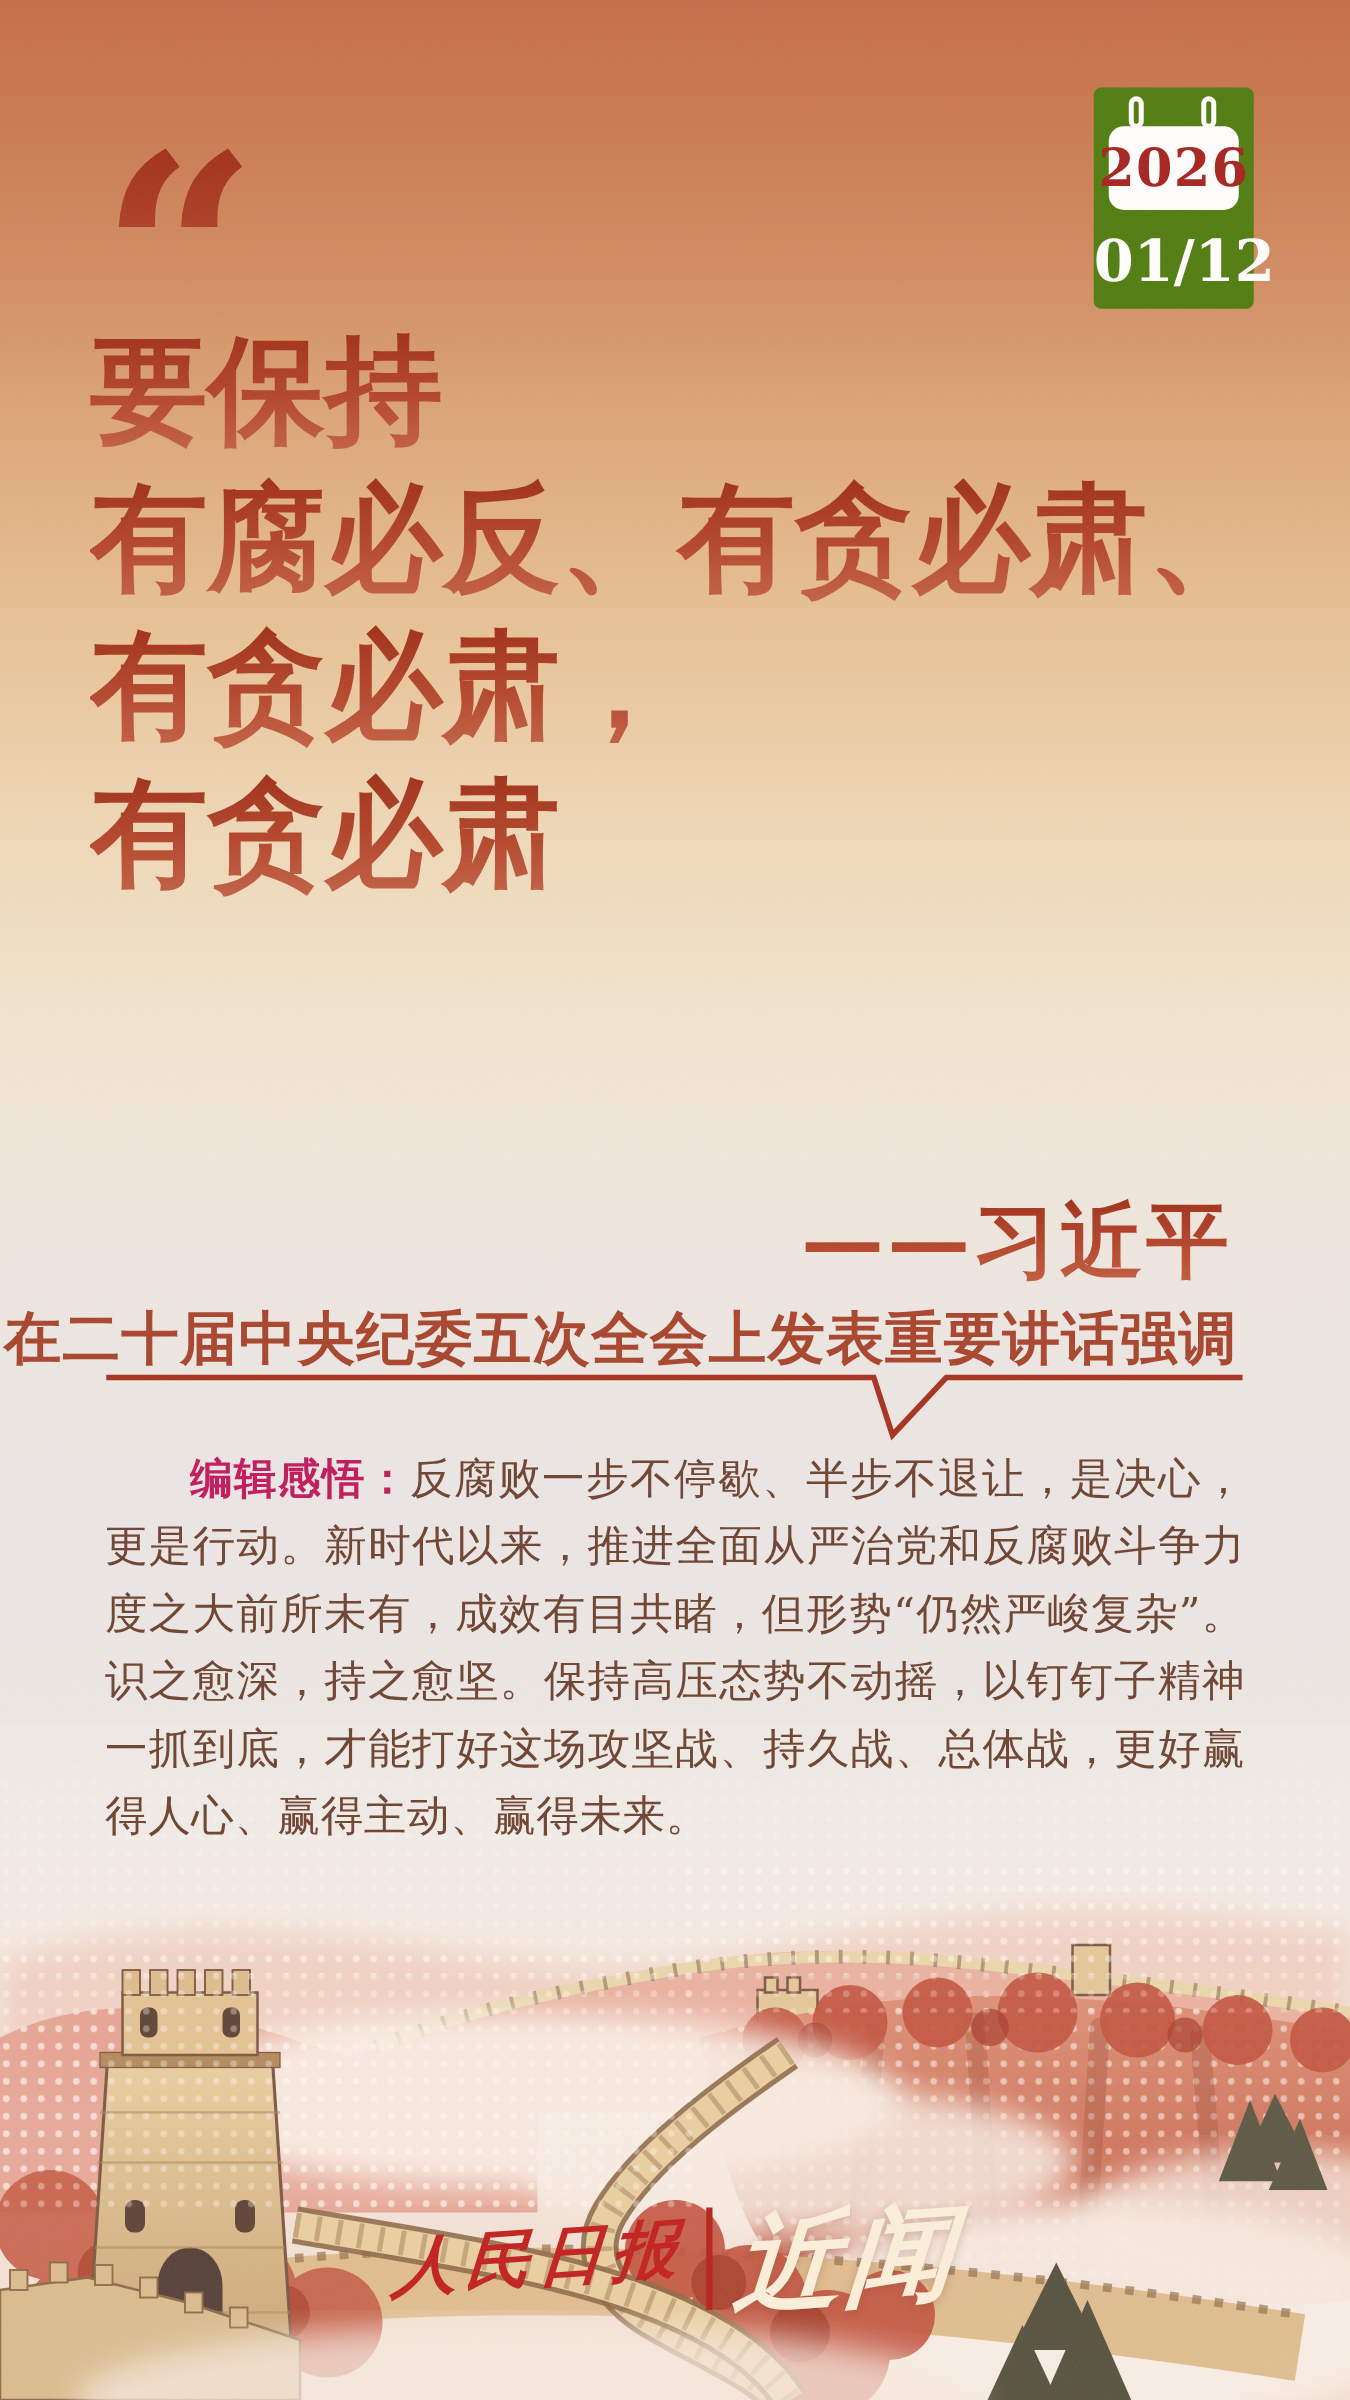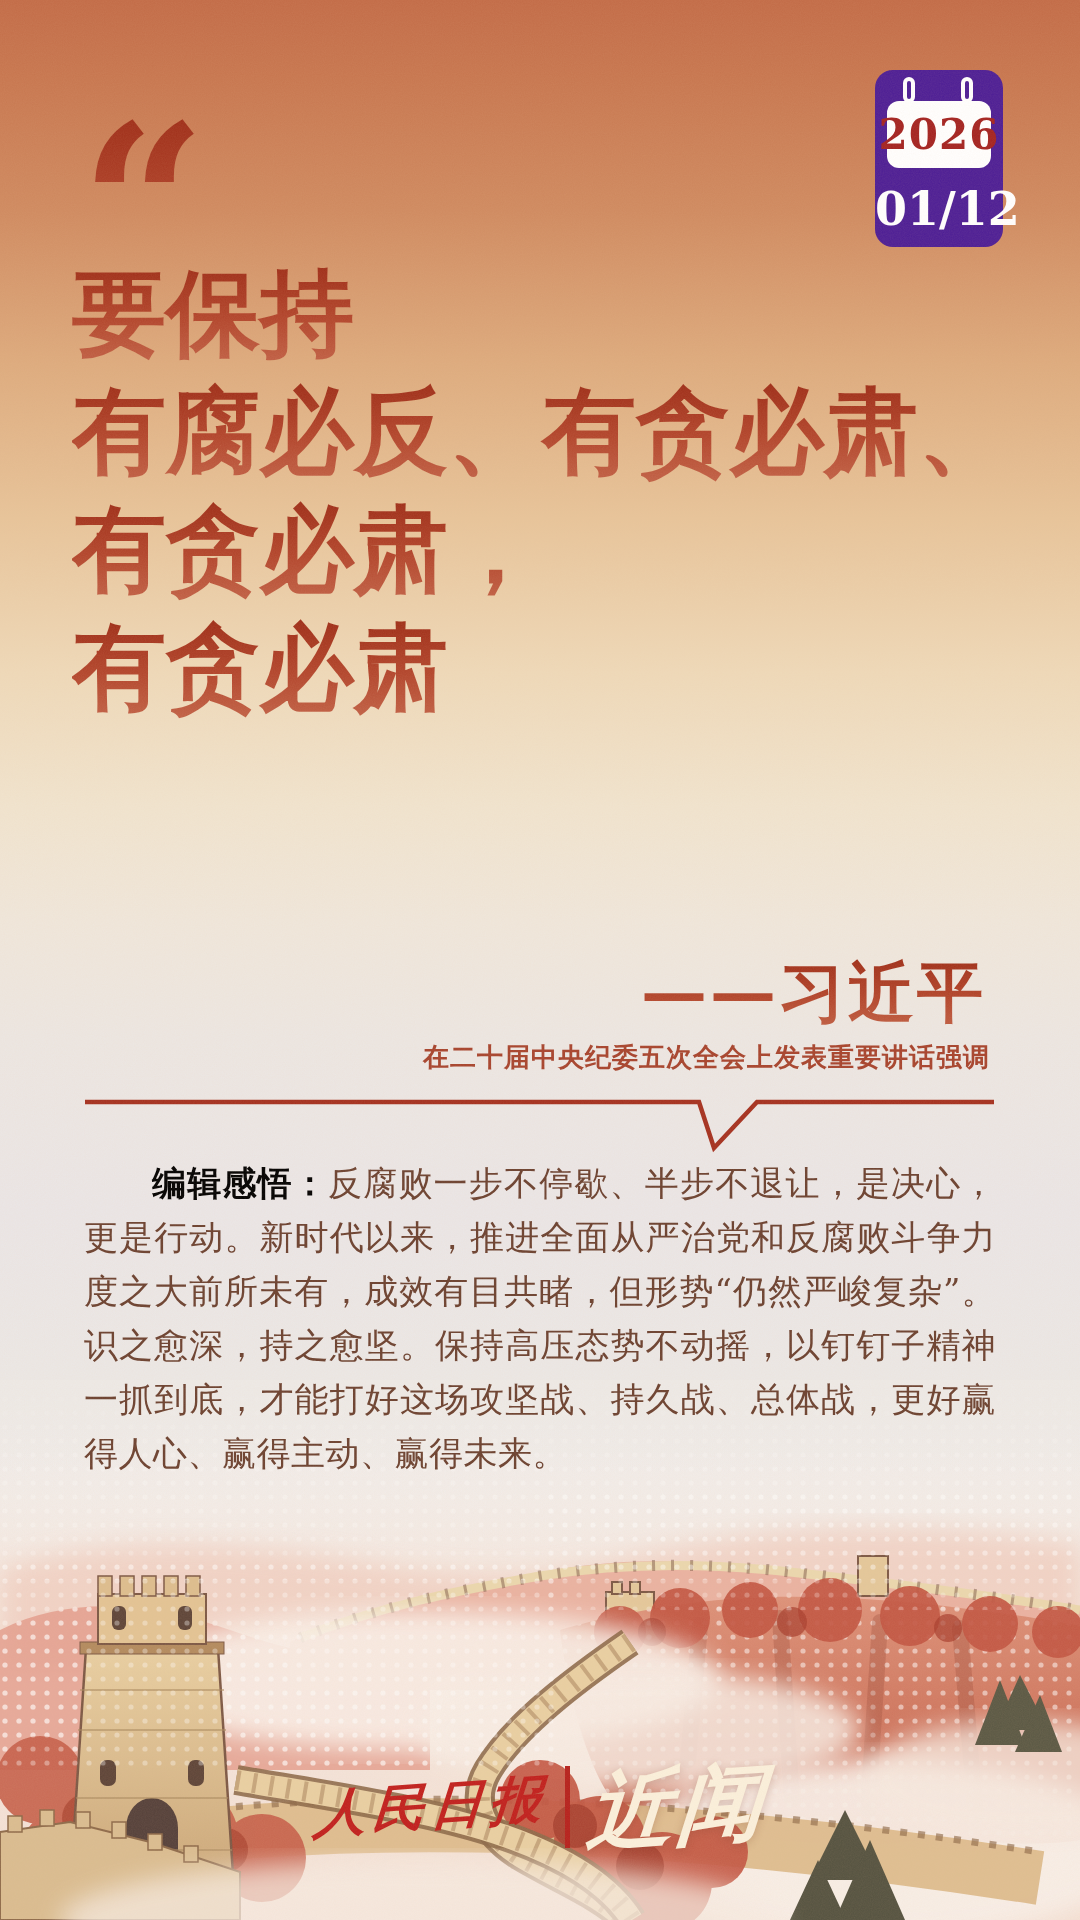--- a/index.html
+++ b/index.html
@@ -17,39 +17,39 @@
       #e7c49a 27%, #eed9b9 35%, #f0e4cf 42%, #efe7dc 48%,
       #ece7e3 54%, #eae6e7 63%, #ebe8e6 72%, #edeae7 100%);
   }
   
   .gtx{
     background:linear-gradient(180deg,#9d2c17 8%,#b2452c 55%,#c3654a 100%);
     -webkit-background-clip:text;background-clip:text;
     color:transparent;-webkit-text-fill-color:transparent;
   }
   
-  .calendar{left:875px;top:70px;width:128px;height:177px;background:#4c1d95;border-radius:18px;}
+  .calendar{left:875px;top:70px;width:128px;height:177px;background:#4d7c0f;border-radius:6px;}
   .ring{position:absolute;top:7px;width:12px;height:26px;border:4px solid #ffffff;border-radius:8px;box-sizing:border-box;background:transparent;}
   .ring.r1{left:28px;} .ring.r2{left:86px;}
   .cal-year{position:absolute;left:12px;top:31px;width:104px;height:67px;background:#ffffff;border-radius:12px;
     display:flex;align-items:center;justify-content:center;}
   .cal-year span{font-size:42px;font-weight:700;color:#a32220;letter-spacing:1px;}
   .cal-date{position:absolute;left:0;top:112px;width:100%;text-align:center;font-size:46px;font-weight:700;color:#ffffff;}
   
   .open-quote{left:80px;top:95px;font-size:220px;line-height:1;font-weight:700;}
   .quote{left:72px;top:212px;width:980px;margin-top:42px;}
   .ql{font-size:94px;line-height:118px;font-weight:700;white-space:nowrap;letter-spacing:0;}
   .close-quote{font-size:200px;line-height:0;vertical-align:top;position:relative;top:24px;margin-left:26px;font-weight:700;}
   .author{right:94px;top:948px;font-size:66px;font-weight:700;letter-spacing:3px;}
-  .occasion{right:90px;top:1040px;font-size:26px;font-weight:700;color:#a6432d;letter-spacing:1px;}
+  .occasion{right:90px;top:1040px;font-size:46px;font-weight:700;color:#a6432d;letter-spacing:1px;}
   .divider{left:0;top:1086px;}
   
   .note{left:84px;top:1156px;width:912px;margin:0;font-size:34px;line-height:54px;
     text-align:justify;text-indent:68px;color:#6b4130;letter-spacing:0.5px;}
-  .note b{font-weight:700;color:#000000;}
+  .note b{font-weight:700;color:#be185d;}
   
   .landscape{left:0;top:1380px;width:1080px;height:540px;}
   
   .logo{left:0;top:1742px;width:1080px;height:130px;display:flex;align-items:center;justify-content:center;gap:18px;}
   .brand{font-size:52px;font-weight:700;font-style:italic;color:#c01f1d;letter-spacing:6px;
     transform:skewX(-8deg) rotate(-4deg);}
   .logo-bar{width:5px;height:82px;background:#b5201c;}
   .column{font-size:86px;font-weight:700;font-style:italic;color:#faf0dc;letter-spacing:3px;
     transform:skewX(-8deg) rotate(-4deg);text-shadow:0 2px 8px rgba(120,60,40,.25);}
   

